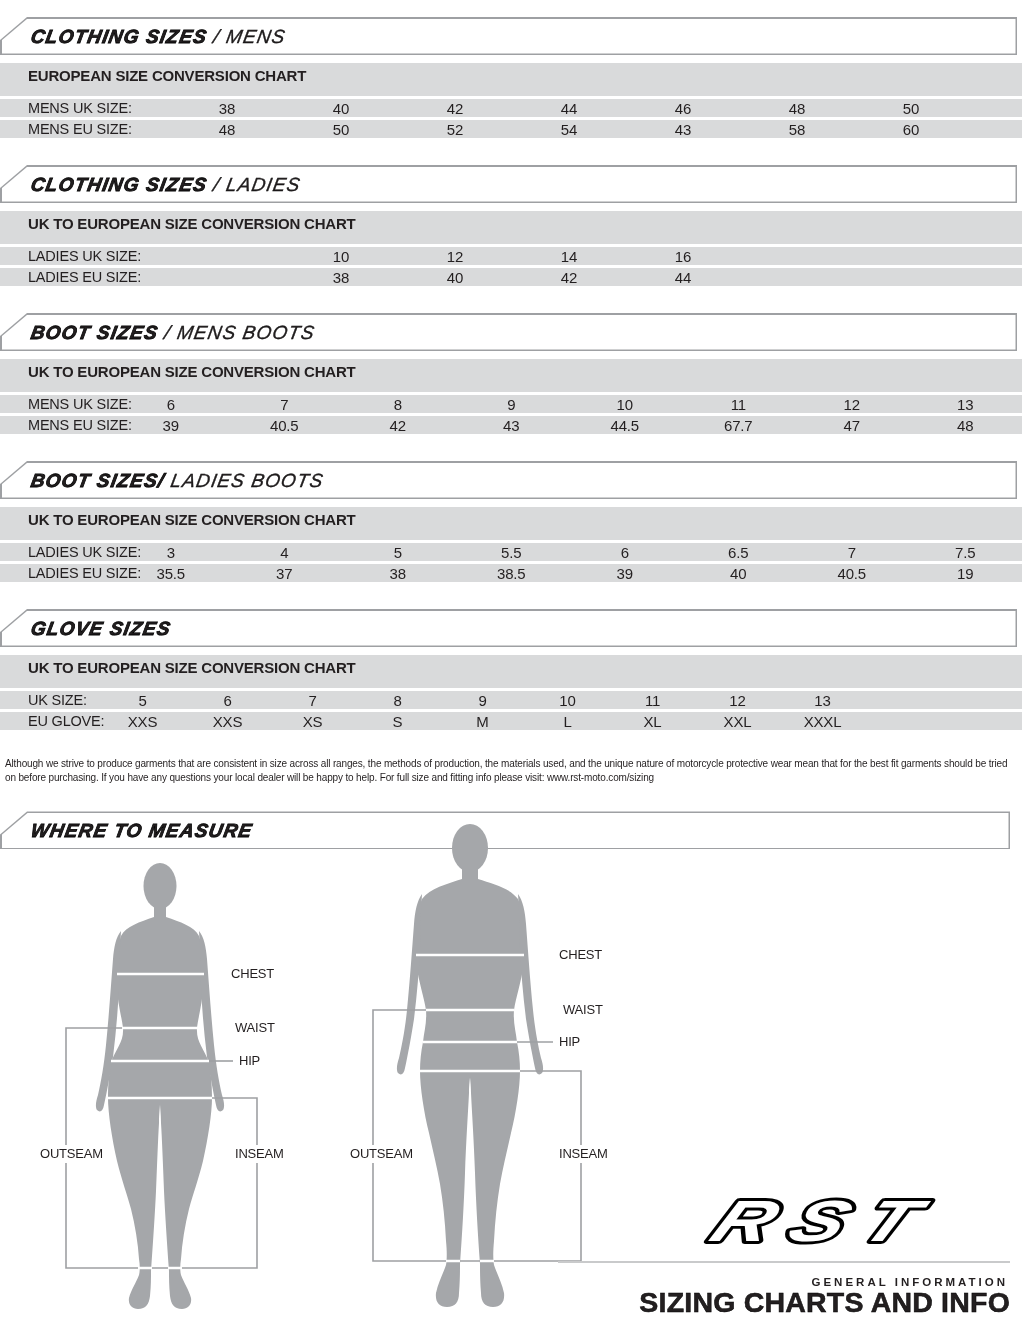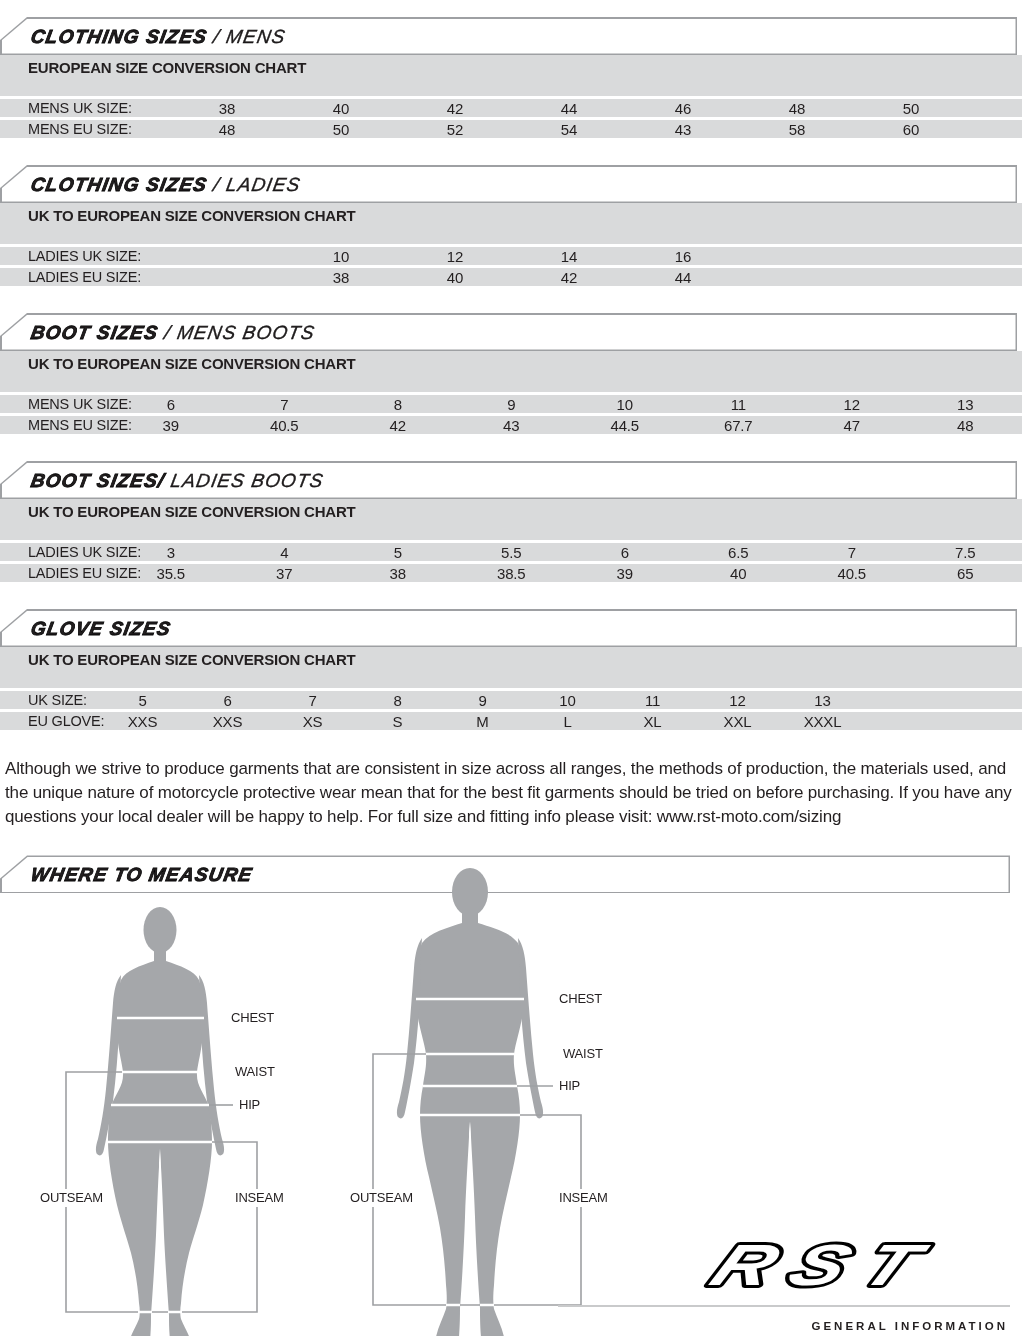--- a/index.html
+++ b/index.html
@@ -16,33 +16,33 @@
     clip-path:polygon(26px 0,100% 0,100% 100%,0 100%,0 22px);}
   .banner-title{position:absolute;left:31px;top:50%;
     transform:translateY(-47%) skewX(-10deg);
     font-style:italic;font-size:19px;white-space:nowrap;}
   .bt1{font-weight:700;letter-spacing:1.2px;-webkit-text-stroke:0.8px #000;}
   .bt2{font-weight:400;letter-spacing:1.1px;-webkit-text-stroke:0.3px #000;}
 
   
   #sections{padding-top:17px;}
   .size-section{margin-bottom:27px;}
-  .subheader{margin-top:0;margin-right:2px;height:41px;line-height:26px;
+  .subheader{margin-top:8px;margin-right:2px;height:33px;line-height:26px;
     background:#d9dadb;font-weight:700;font-size:15px;
     padding-left:28px;letter-spacing:-0.2px;}
   .trow{display:grid;margin-top:3px;margin-right:2px;height:18px;
     background:#d9dadb;align-items:center;font-size:15px;letter-spacing:-0.2px;}
   .grid-clothing{grid-template-columns:170px repeat(7,114px) 1fr;}
   .grid-boots{grid-template-columns:114px repeat(8,113.5px) 1fr;}
   .grid-gloves{grid-template-columns:100px repeat(9,85px) 1fr;}
   .tlabel{padding-left:28px;font-size:14.5px;white-space:nowrap;}
   .tcell{text-align:center;}
 
   
-  .disclaimer{margin:10px 5px 4px 5px;font-size:17px;line-height:1.42;
+  .disclaimer{margin:10px 5px 4px 5px;font-size:10px;line-height:1.42;
     letter-spacing:-0.15px;}
 
   
   .measure-area{position:relative;height:518px;margin-top:26px;}
   .measure-area .banner{position:absolute;top:0;left:0;right:7px;z-index:1;}
   .measure-svg{position:absolute;left:0;top:0;z-index:2;}
   .mlabel{position:absolute;z-index:3;font-size:13px;letter-spacing:-0.2px;
     background:#fff;padding:0 3px;line-height:18px;}
 
   
@@ -167,21 +167,21 @@
         </div>
         <div class="trow grid-boots">
           <div class="tlabel">LADIES EU SIZE:</div>
           <div class="tcell">35.5</div>
           <div class="tcell">37</div>
           <div class="tcell">38</div>
           <div class="tcell">38.5</div>
           <div class="tcell">39</div>
           <div class="tcell">40</div>
           <div class="tcell">40.5</div>
-          <div class="tcell">65</div>
+          <div class="tcell">19</div>
         </div>
       </section>
       <section class="size-section">
         <div class="banner">
           <div class="banner-edge"></div>
           <div class="banner-fill"></div>
           <div class="banner-title"><span class="bt1">GLOVE SIZES</span><span class="bt2"></span></div>
         </div>
         <div class="subheader">UK TO EUROPEAN SIZE CONVERSION CHART</div>
         <div class="trow grid-gloves">

